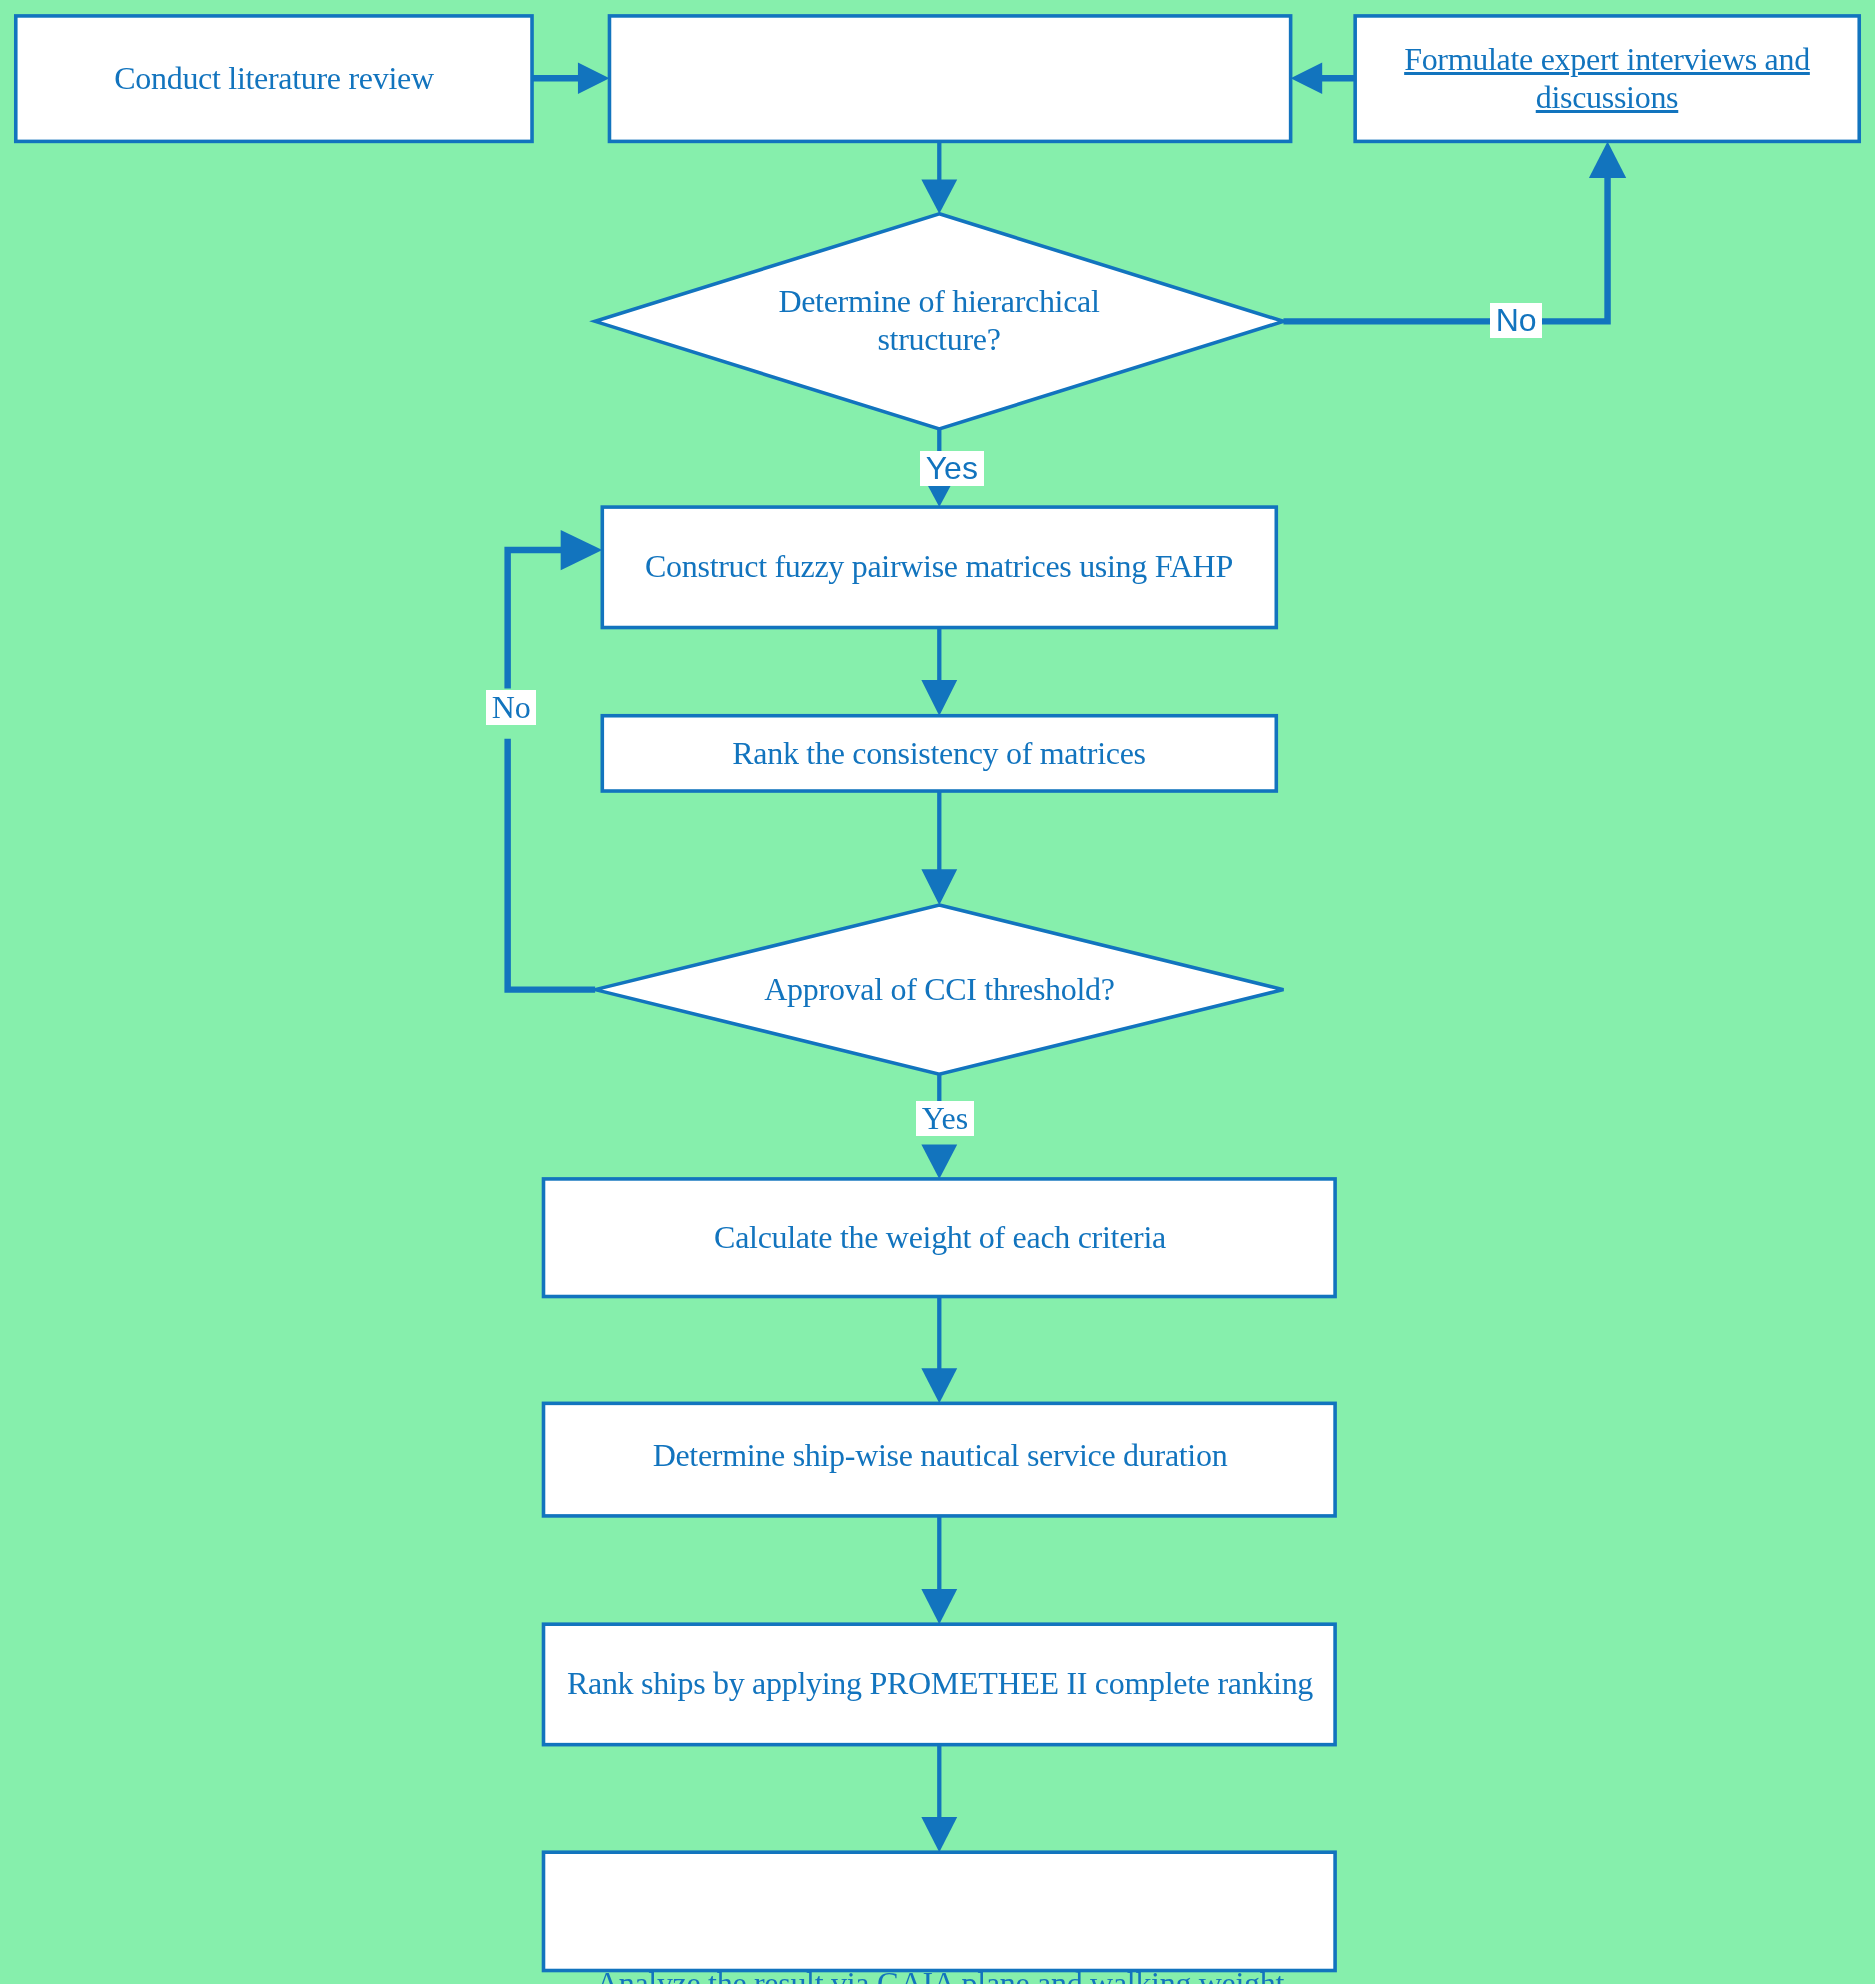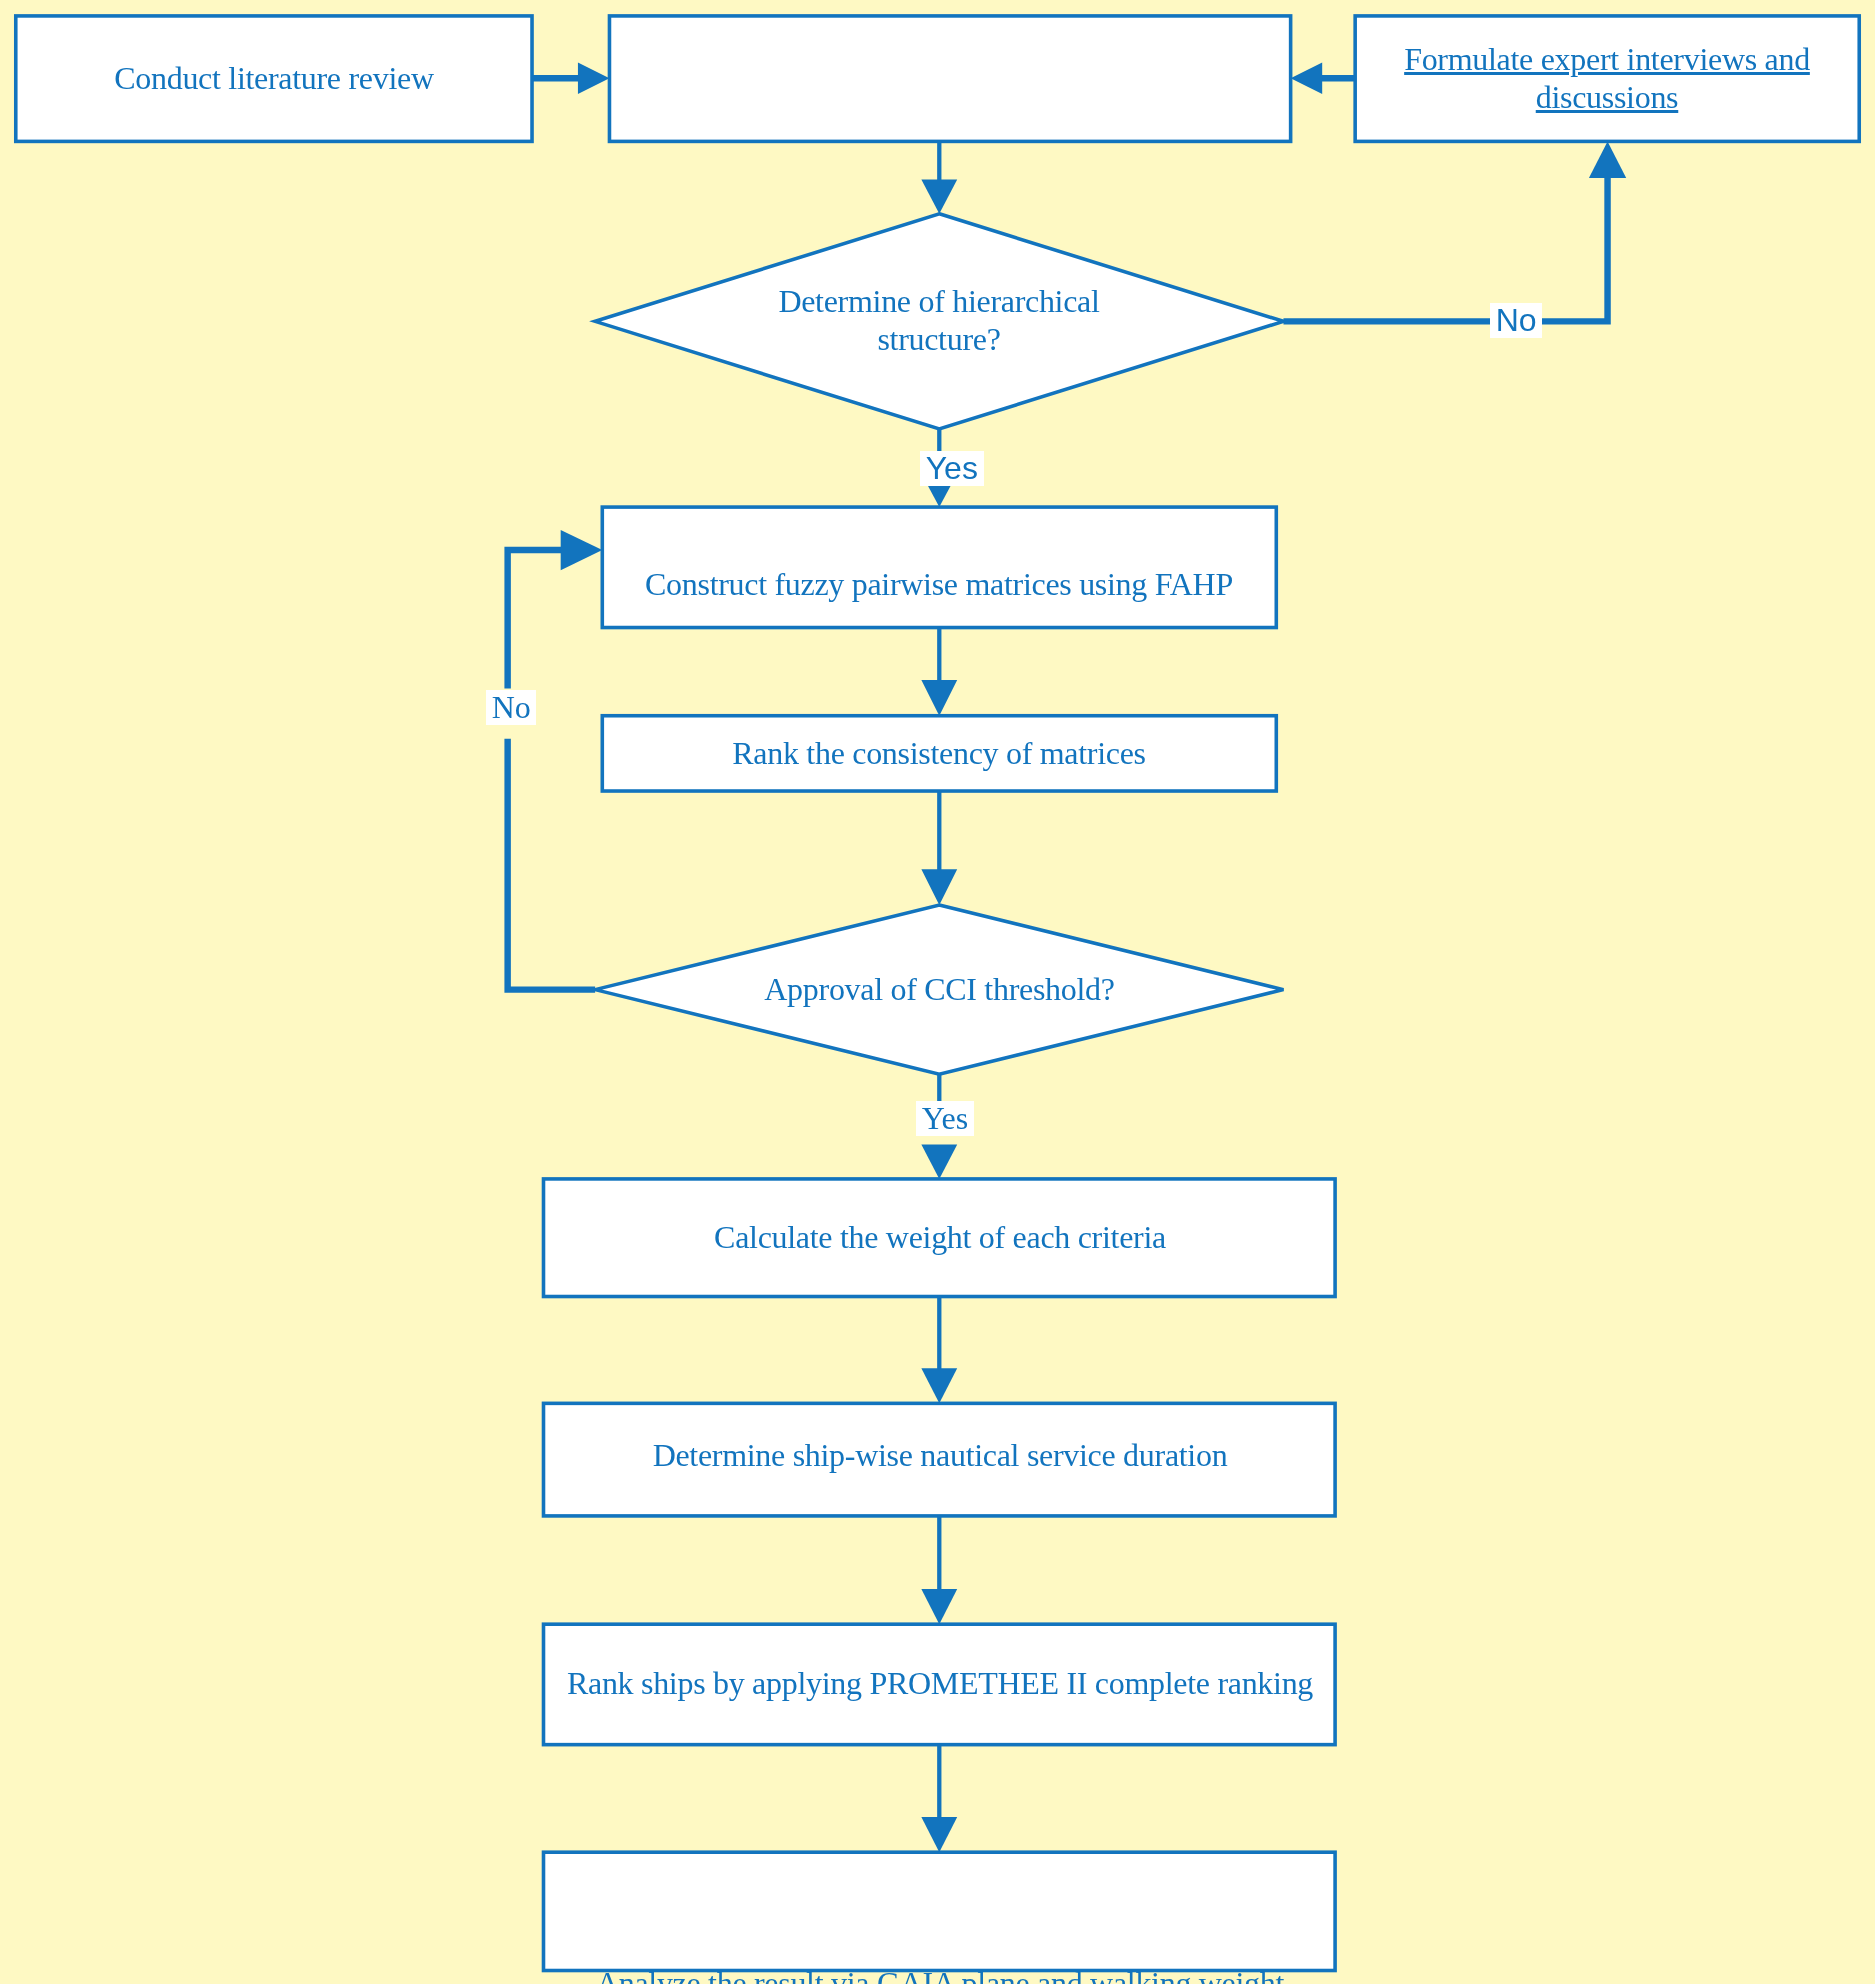--- a/index.html
+++ b/index.html
@@ -4,21 +4,21 @@
 <style>
   html, body {
     margin: 0;
     padding: 0;
     background: #ffffff;
   }
   #canvas {
     position: relative;
     width: 1875px;
     height: 1985px;
-    background: #fef9c3;
+    background: #86efac;
     overflow: hidden;
     font-family: "Liberation Serif", "DejaVu Serif", serif;
   }
   svg.flow {
     position: absolute;
     left: 0;
     top: 0;
     width: 1875px;
     height: 1985px;
   }
@@ -147,21 +147,21 @@
 
   </svg>
 
   <div class="boxlabel" style="left:16px; top:16px; width:516px; height:125px;">Conduct literature review</div>
 
 
   <div class="boxlabel" style="left:1355px; top:16px; width:504px; height:125px;text-decoration:underline;">Formulate expert interviews and discussions</div>
 
   <div class="boxlabel" style="left:724px; top:267px; width:430px; height:108px;">Determine of hierarchical structure?</div>
 
-  <div class="boxlabel" style="left:602px; top:525px; width:674px; height:120px;">Construct fuzzy pairwise matrices using FAHP</div>
+  <div class="boxlabel" style="left:602px; top:507px; width:674px; height:120px;">Construct fuzzy pairwise matrices using FAHP</div>
 
   <div class="boxlabel" style="left:602px; top:716px; width:674px; height:75px;">Rank the consistency of matrices</div>
 
   <div class="boxlabel" style="left:674px; top:965px; width:531px; height:50px;">Approval of CCI threshold?</div>
 
   <div class="boxlabel" style="left:544px; top:1179px; width:792px; height:118px;">Calculate the weight of each criteria</div>
 
   <div class="boxlabel" style="left:544px; top:1403px; width:792px; height:105px;">Determine ship-wise nautical service duration</div>
 
   <div class="boxlabel" style="left:544px; top:1624px; width:792px; height:120px;text-align:right;">Rank ships by applying PROMETHEE II complete ranking</div>

